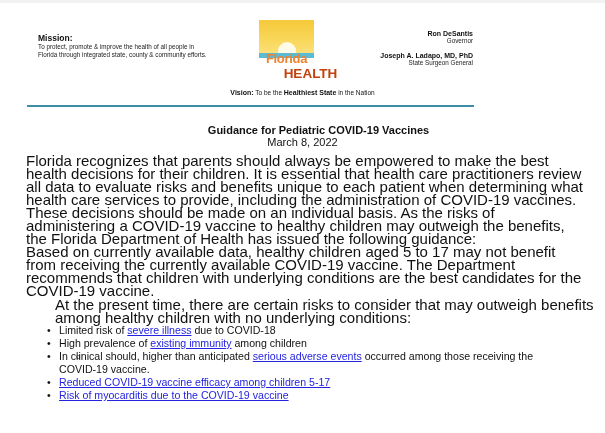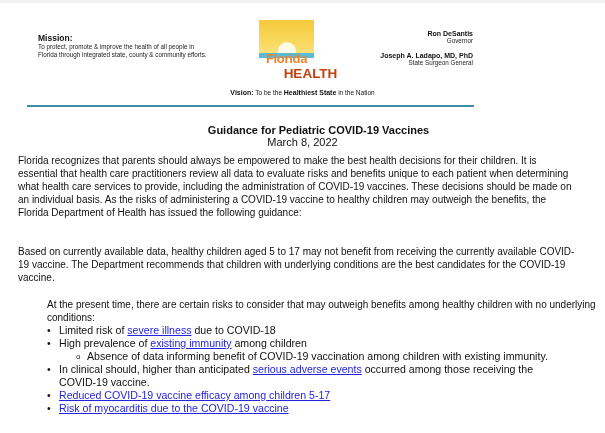--- a/index.html
+++ b/index.html
@@ -16,21 +16,21 @@
   .logo .health { position:absolute; left:0; top:46px; width:55px; text-align:center; font-size:13.5px; color:#c2410c; font-weight:bold;margin-left:24px; }
   .vision { position:absolute; left:0; top:89px; width:605px; text-align:center; font-size:6.5px; }
   .vision b { font-size:7px; }
   .divider { position:absolute; left:27px; top:105px; width:447px; height:2px; background:#3b8ea5; }
   .officials { position:absolute; right:132px; top:30px; text-align:right; }
   .off-name { font-weight:bold; font-size:7px; }
   .off-title { font-size:6.3px; color:#222; }
   .gap { height:8px; }
   .title { position:absolute; left:16px; top:124px; width:605px; text-align:center; font-weight:bold; font-size:11px; }
   .date { position:absolute; left:0; top:136px; width:605px; text-align:center; font-size:11px; }
-  .para { position:absolute; left:18px; width:560px; font-size:10px; line-height:13px; }
+  .para { position:absolute; left:26px; width:560px; font-size:15px; line-height:13px; }
   .p1 { top:154px; }
   .p2 { top:245px; }
   .p3 { top:298px;margin-left:29px; }
   ul.bul { position:absolute; left:50px; top:324px; margin:0; padding:0; list-style:none; width:520px; font-size:10.6px; line-height:13px; }
   ul.bul li { position:relative; padding-left:9px; }
   ul.bul li .dot { position:absolute; left:-3px; top:0; }
   a { color:#2424e0; text-decoration:underline; }
   .sub { position:relative; padding-left:28px; }
   .sub .circ { position:absolute; left:17px; top:0; font-size:8px; }
 </style>
@@ -75,21 +75,20 @@
 <ul class="bul">
   <li>
     <span class="dot">•</span>
     <span>Limited risk of </span><a href="#">severe illness</a><span> due to COVID-18</span>
   </li>
   <li>
     <span class="dot">•</span>
     <span>High prevalence of </span><a href="#">existing immunity</a><span> among children</span>
     <div class="sub">
       <span class="circ">o</span>
-      <span>Absence of data informing benefit of COVID-19 vaccination among children with existing immunity.</span>
     </div>
   </li>
   <li>
     <span class="dot">•</span>
     <span>In clinical should, higher than anticipated </span><a href="#">serious adverse events</a><span> occurred among those receiving the COVID-19 vaccine.</span>
   </li>
   <li>
     <span class="dot">•</span>
     <a href="#">Reduced COVID-19 vaccine efficacy among children 5-17</a>
   </li>

